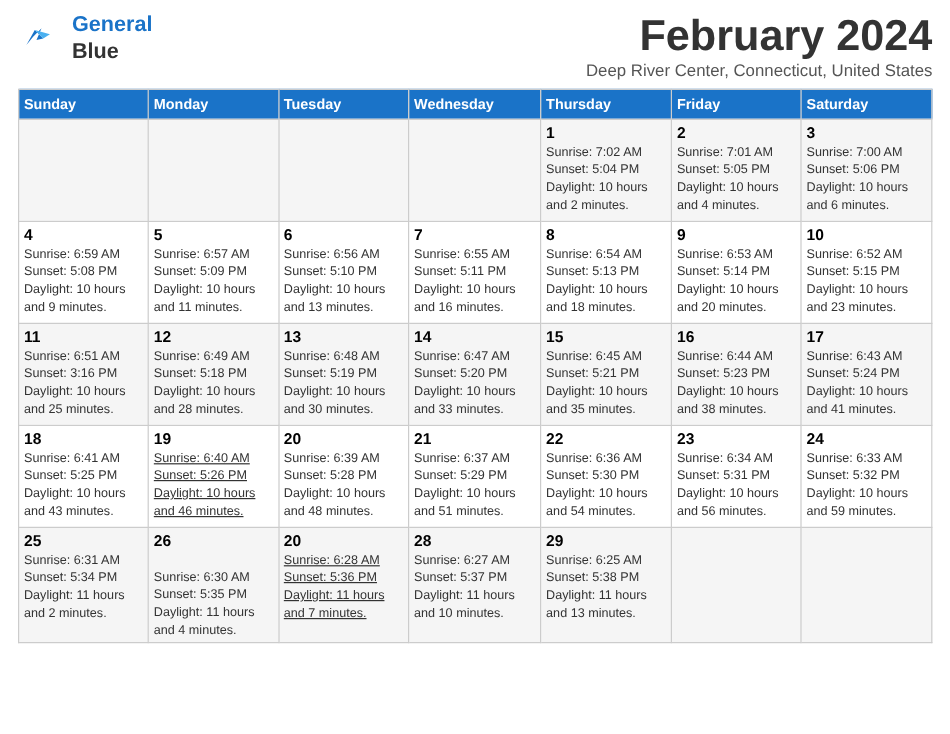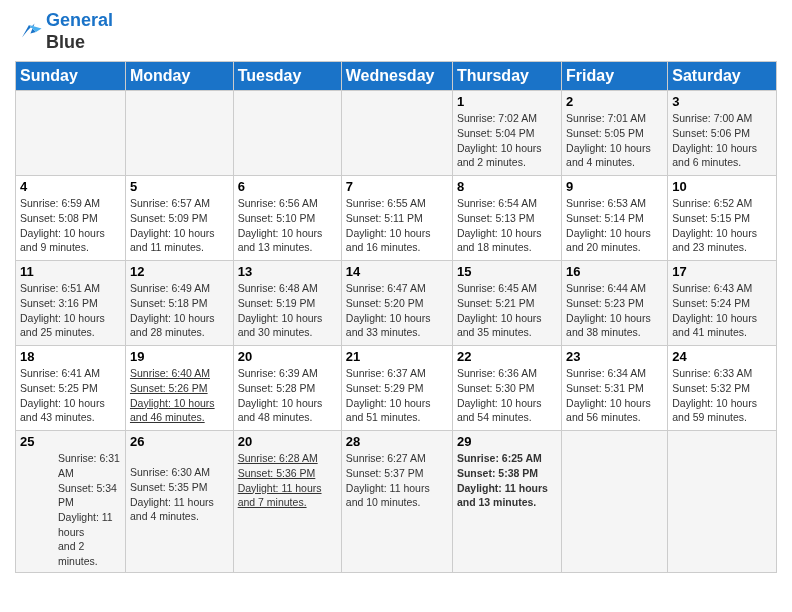--- a/index.html
+++ b/index.html
@@ -12,21 +12,21 @@
     }
     .header {
       display: flex;
       justify-content: space-between;
       align-items: flex-start;
       margin-bottom: 8px;
     }
     .logo {
       display: flex;
       align-items: center;
-      gap: 3px;
+      gap: 17px;
     }
     .logo-text {
       font-size: 18px;
       font-weight: bold;
       color: #333;
       line-height: 1.2;
     }
     .logo-text span {
       color: #1a73c8;
     }
@@ -50,21 +50,21 @@
     table {
       width: 100%;
       border-collapse: collapse;
       font-size: 11px;
     }
     thead tr th {
       background-color: #1a73c8;
       color: #fff;
       padding: 5px 4px;
       text-align: left;
-      font-size: 16px;
+      font-size: 12px;
       font-weight: bold;
       border: 1px solid #ccc;
     }
     tbody tr td {
       border: 1px solid #ccc;
       vertical-align: top;
       padding: 3px 4px;
       height: 85px;
       width: 113px;
     }
@@ -98,20 +98,24 @@
       <polygon points="10,28 20,10 30,20 22,22 28,8 18,18" fill="#1a73c8"></polygon>
       <polygon points="20,10 38,15 30,20" fill="#4ab0f0"></polygon>
     </svg>
     <div>
       <div class="logo-text">
         <span>General</span><br>
         <span style="color:#333;">Blue</span>
       </div>
     </div>
   </div>
+  <div class="title-block">
+    <div class="month-title">February 2024</div>
+    <div class="location">Deep River Center, Connecticut, United States</div>
+  </div>
 </div>
 
 <table>
   <thead>
     <tr id="weekday-header">
     <th>Sunday</th>
         <th>Monday</th>
         <th>Tuesday</th>
         <th>Wednesday</th>
         <th>Thursday</th>
@@ -296,21 +300,21 @@
           <span class="day-num">24</span>
           <div class="day-info" style="white-space: pre-line;">Sunrise: 6:33 AM
 Sunset: 5:32 PM
 Daylight: 10 hours
 and 59 minutes.</div>
         </td>
       </tr>
       <tr>
         <td>
           <span class="day-num">25</span>
-          <div class="day-info" style="white-space: pre-line; margin-left: 38px;">Sunrise: 6:31 AM
+          <div class="day-info" style="white-space: pre-line;">Sunrise: 6:31 AM
 Sunset: 5:34 PM
 Daylight: 11 hours
 and 2 minutes.</div>
         </td>
         <td>
           <span class="day-num">26</span>
           <div class="day-info" style="white-space: pre-line; margin-top: 16px;">Sunrise: 6:30 AM
 Sunset: 5:35 PM
 Daylight: 11 hours
 and 4 minutes.</div>
@@ -324,21 +328,21 @@
         </td>
         <td>
           <span class="day-num">28</span>
           <div class="day-info" style="white-space: pre-line;">Sunrise: 6:27 AM
 Sunset: 5:37 PM
 Daylight: 11 hours
 and 10 minutes.</div>
         </td>
         <td>
           <span class="day-num">29</span>
-          <div class="day-info" style="white-space: pre-line; font-weight: bold;">Sunrise: 6:25 AM
+          <div class="day-info" style="white-space: pre-line;">Sunrise: 6:25 AM
 Sunset: 5:38 PM
 Daylight: 11 hours
 and 13 minutes.</div>
         </td>
         <td class="empty-cell"></td>
         <td class="empty-cell"></td>
       </tr>
     </tbody>
 </table>
 

